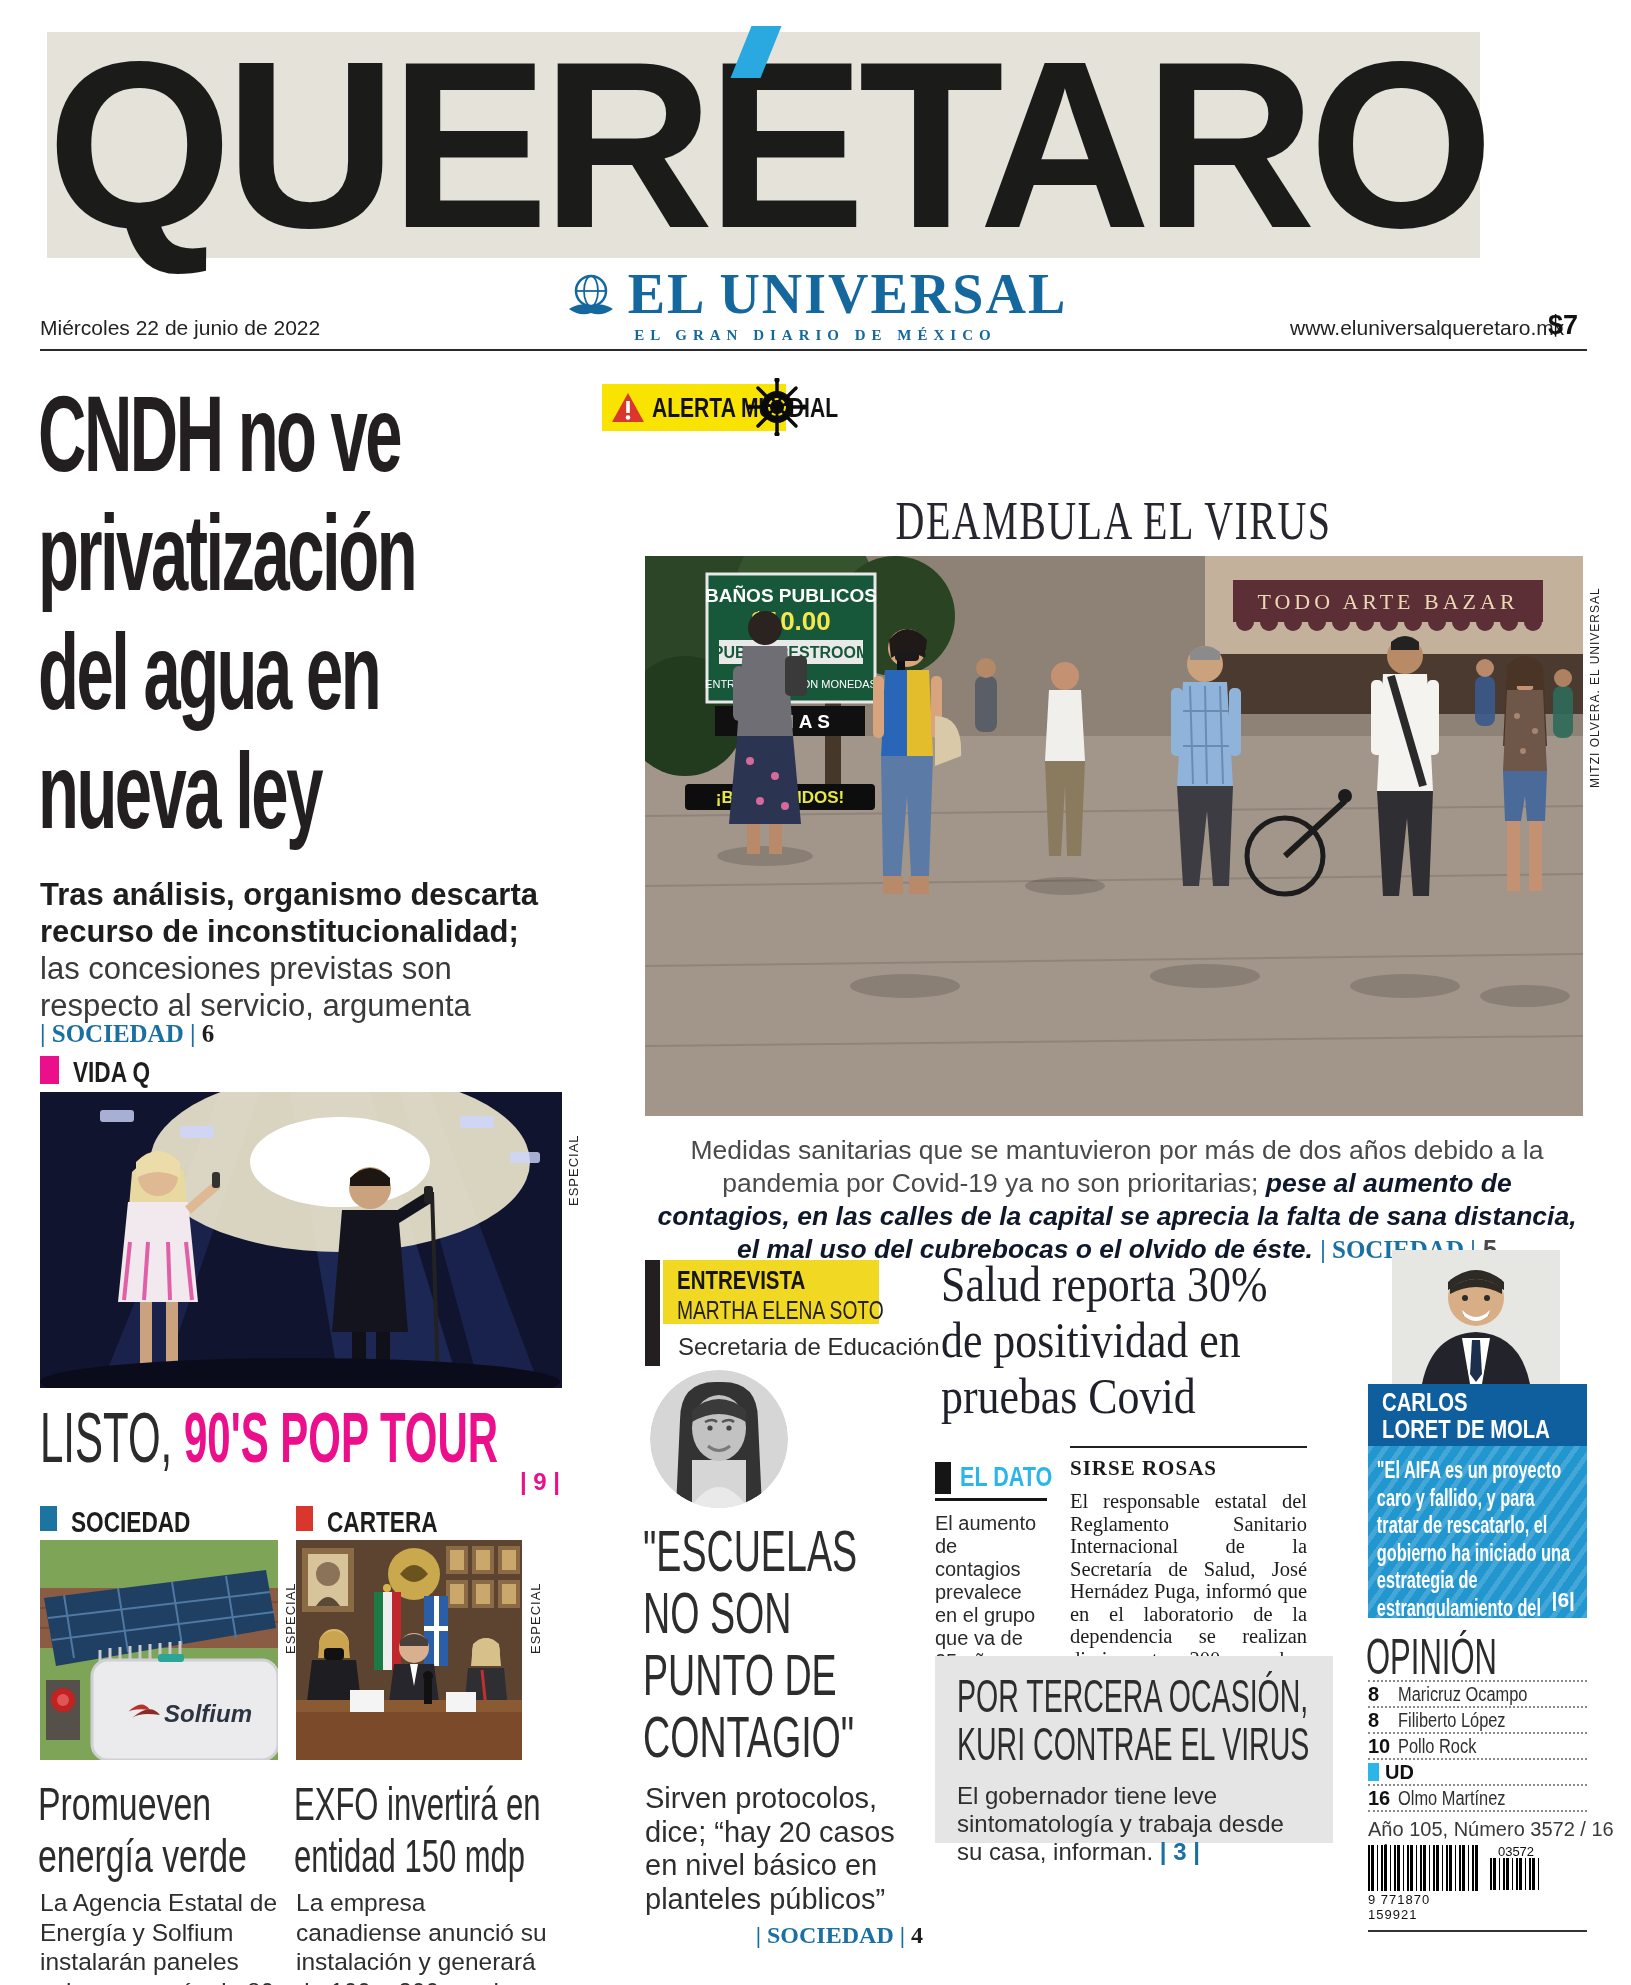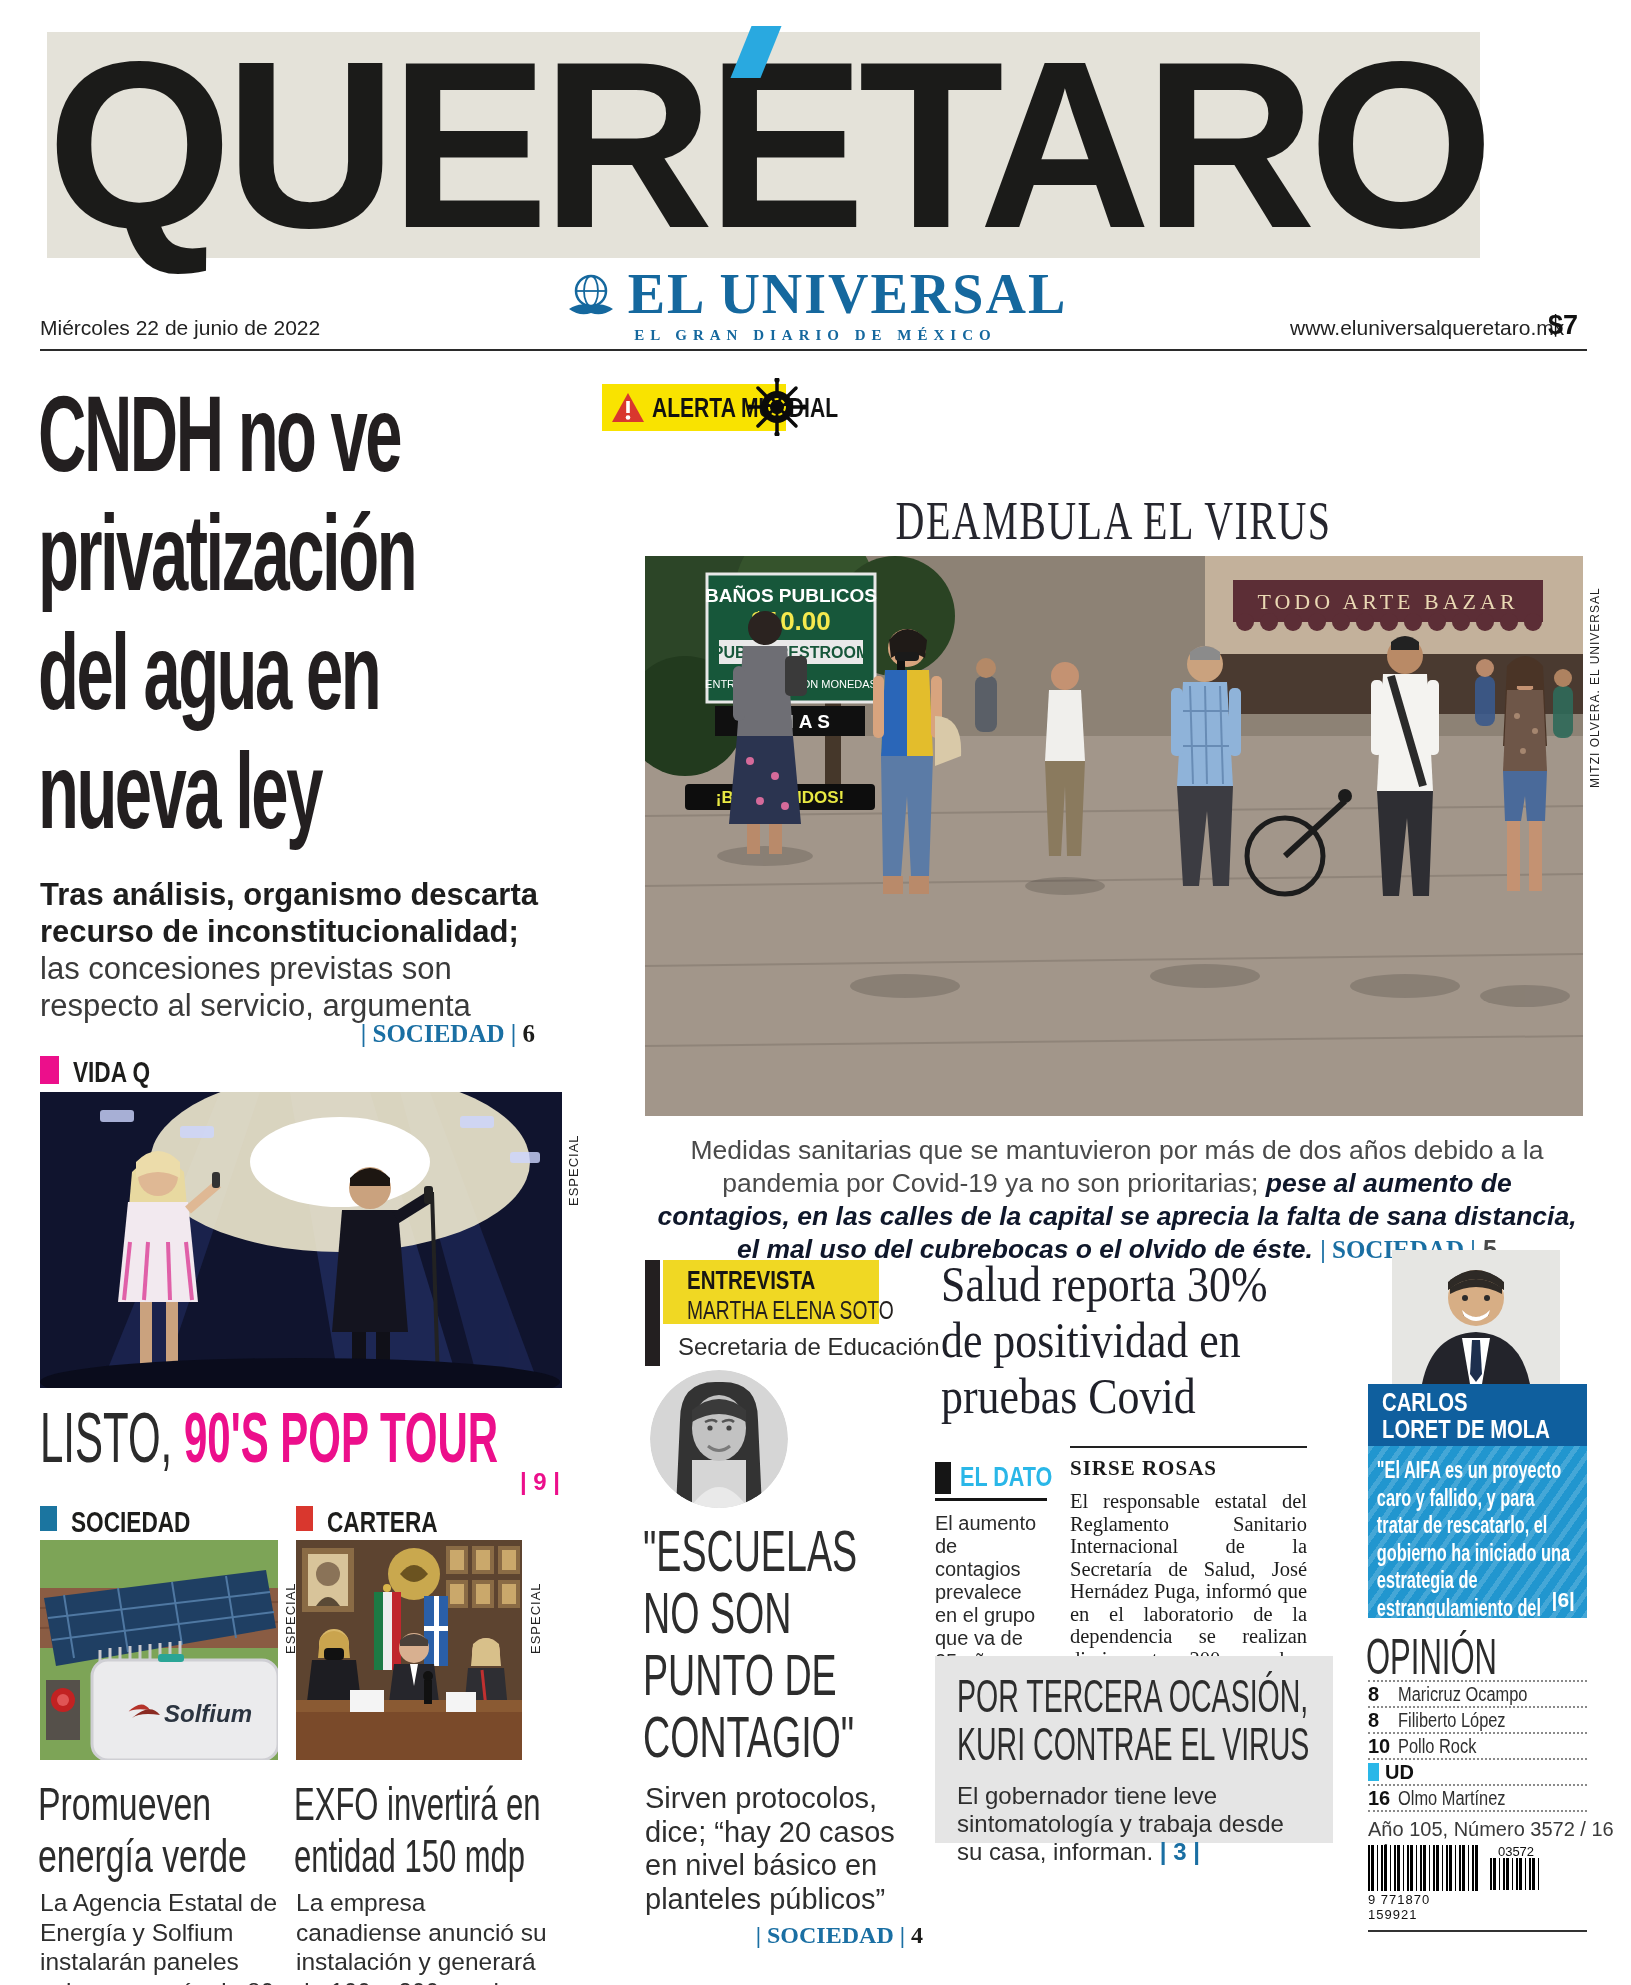--- a/index.html
+++ b/index.html
@@ -68,21 +68,21 @@
 
   <div class="abs" style="left:38px;top:374px;">
     <span class="cx lead-line" style="transform:scaleX(.62);display:block;">CNDH no ve</span>
     <span class="cx lead-line" style="transform:scaleX(.62);display:block;">privatización</span>
     <span class="cx lead-line" style="transform:scaleX(.62);display:block;">del agua en</span>
     <span class="cx lead-line" style="transform:scaleX(.62);display:block;">nueva ley</span>
   </div>
   <div class="abs deck" style="left:40px;top:876px;">
     <b>Tras análisis, organismo descarta recurso de inconstitucionalidad;</b><span> las concesiones previstas son respecto al servicio, argumenta</span>
   </div>
-  <div class="abs kicker" style="left:40px;top:1020px;width:495px;text-align:right;">
+  <div class="abs kicker" style="left:40px;top:1020px;width:495px;text-align:left;">
     <span class="blue">| SOCIEDAD |</span>
     <span class="pg">6</span>
   </div>
 
   <div class="abs" style="left:602px;top:384px;width:184px;height:47px;background:#f9e300;">
     <svg class="abs" style="left:9px;top:8px;" width="34" height="31" viewBox="0 0 34 31">
       <path d="M17 1 L33 30 L1 30 Z" fill="#d9372e"></path>
       <rect x="15.2" y="9" width="3.6" height="12" fill="#fff"></rect>
       <circle cx="17" cy="25.5" r="2.3" fill="#fff"></circle>
     </svg>
@@ -428,21 +428,21 @@
   <div class="abs vert" style="left:528px;top:1544px;height:110px;">ESPECIAL</div>
   <div class="abs" style="left:294px;top:1778px;">
     <span class="cx story-h" style="transform:scaleX(.66);display:block;">EXFO invertirá en</span>
     <span class="cx story-h" style="transform:scaleX(.66);display:block;">entidad 150 mdp</span>
   </div>
   <div class="abs story-t" style="left:296px;top:1888px;width:252px;">
     <span>La empresa canadiense anunció su instalación y generará de 100 a 200 empleos. </span>
   </div>
 
   <div class="abs" style="left:645px;top:1260px;width:15px;height:106px;background:#231f20;"></div>
-  <div class="abs" style="left:663px;top:1260px;width:216px;height:64px;background:#f0d823;padding:6px 0 0 24px;box-sizing:border-box;">
+  <div class="abs" style="left:663px;top:1260px;width:216px;height:64px;background:#f0d823;padding:6px 0 0 14px;box-sizing:border-box;">
     <span class="cx" style="font-weight:bold;font-size:25px;transform:scaleX(.82);color:#171513;">ENTREVISTA</span><br>
     <span class="cx" style="font-size:26px;transform:scaleX(.74);color:#24201d;">MARTHA ELENA SOTO</span>
   </div>
   <div class="abs" style="left:678px;top:1333px;font-size:24px;color:#2b2b2b;">Secretaria de Educación</div>
   <svg class="abs" style="left:650px;top:1370px;border-radius:50%;" width="138" height="138" viewBox="0 0 138 138">
     <clipPath id="cp">
         <circle cx="69" cy="69" r="69"></circle>
       </clipPath>
     <g clip-path="url(#cp)">
       <rect width="138" height="138" fill="#d6d6d6"></rect>

